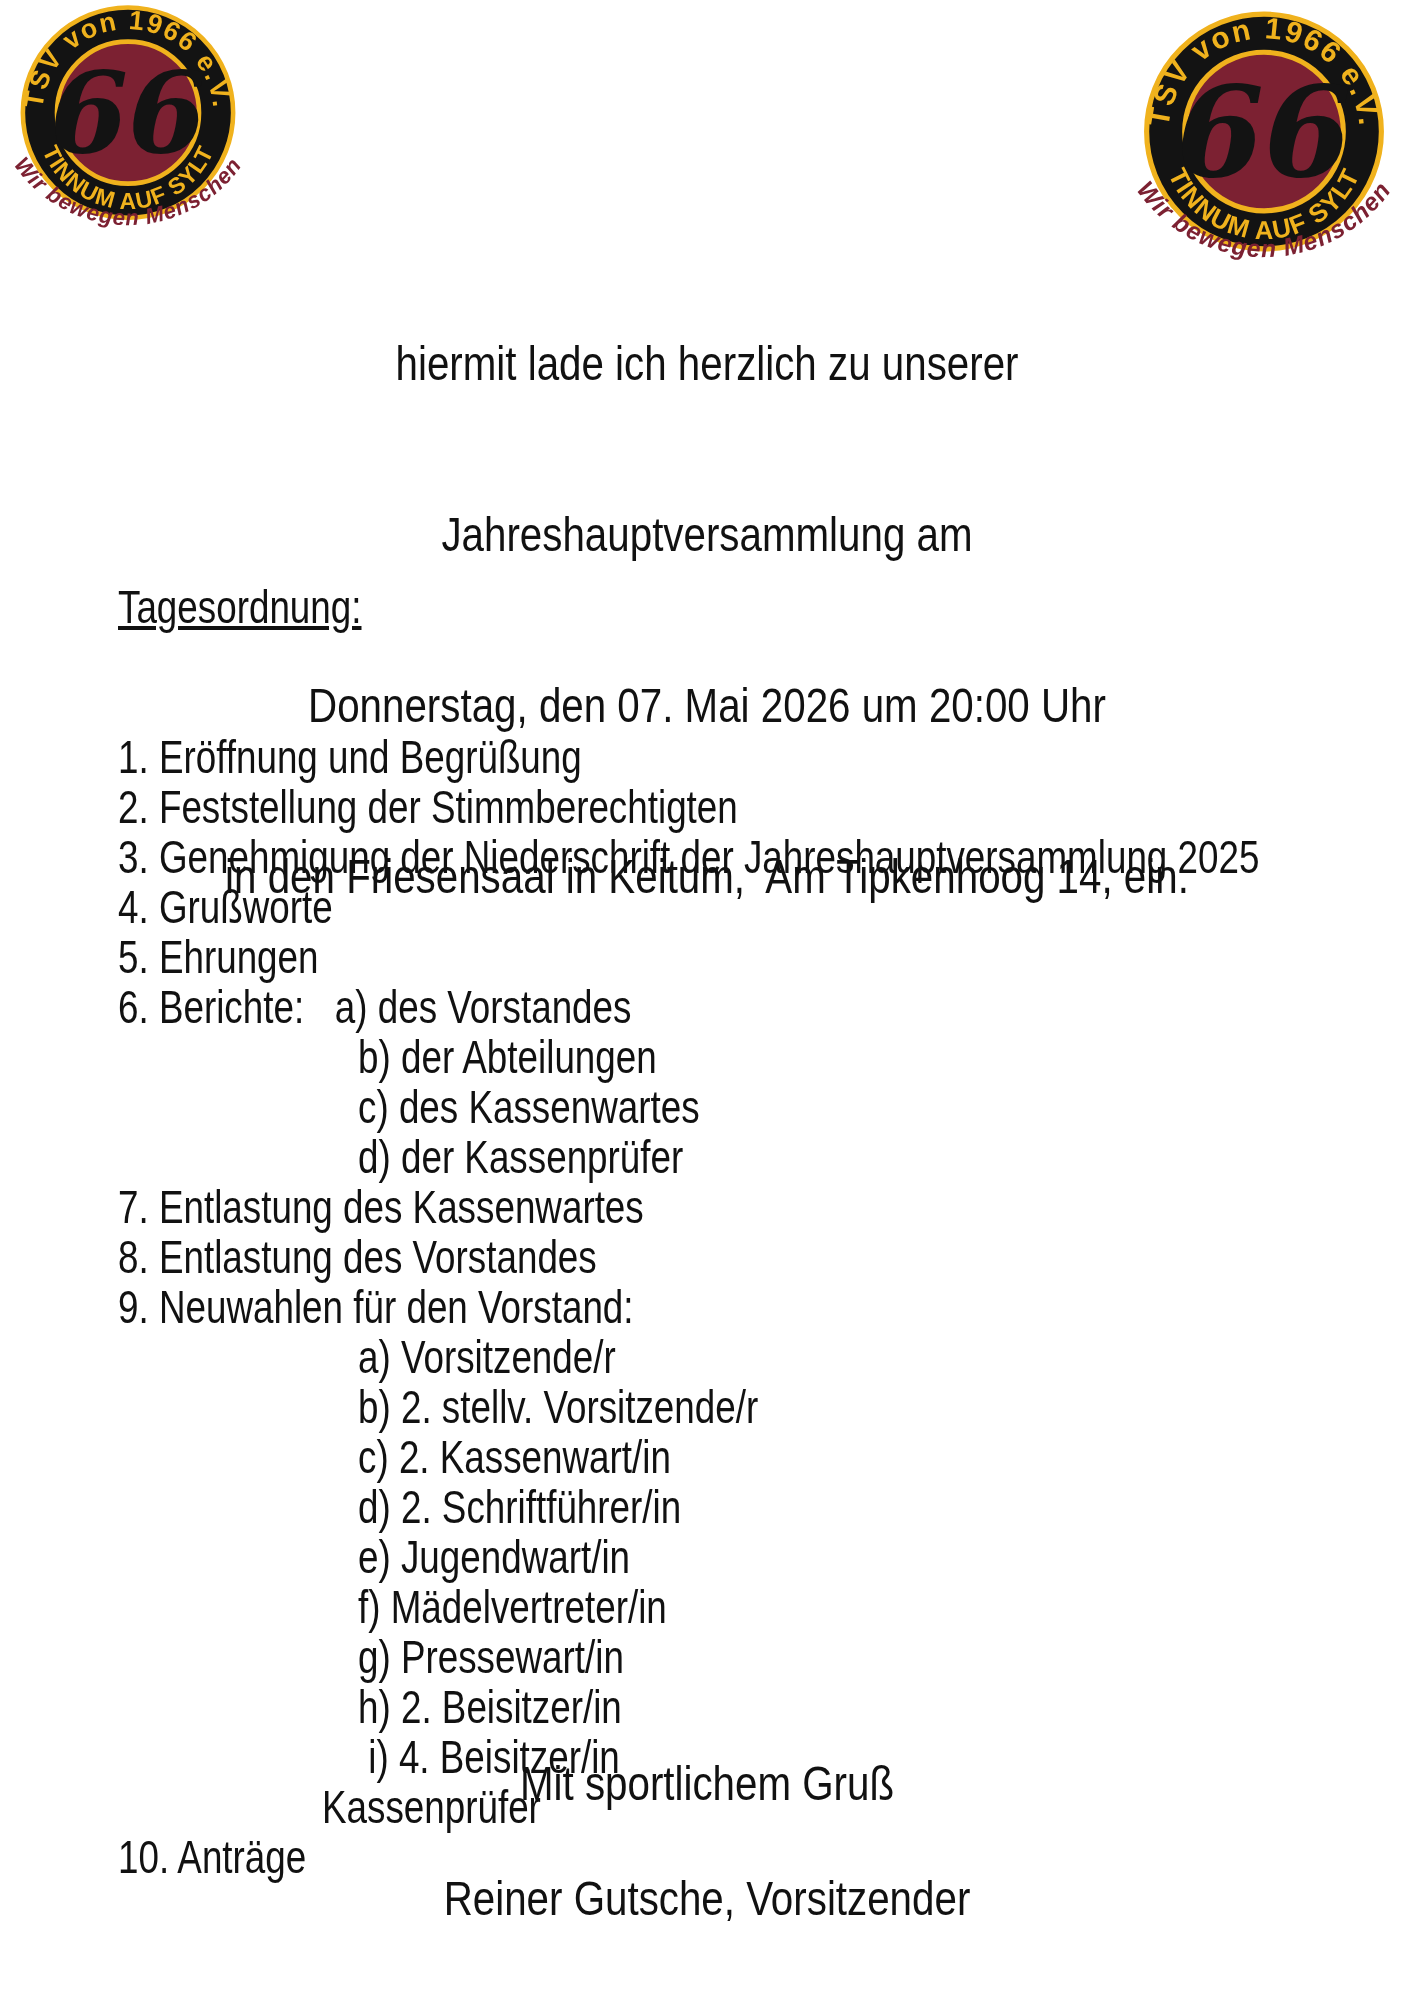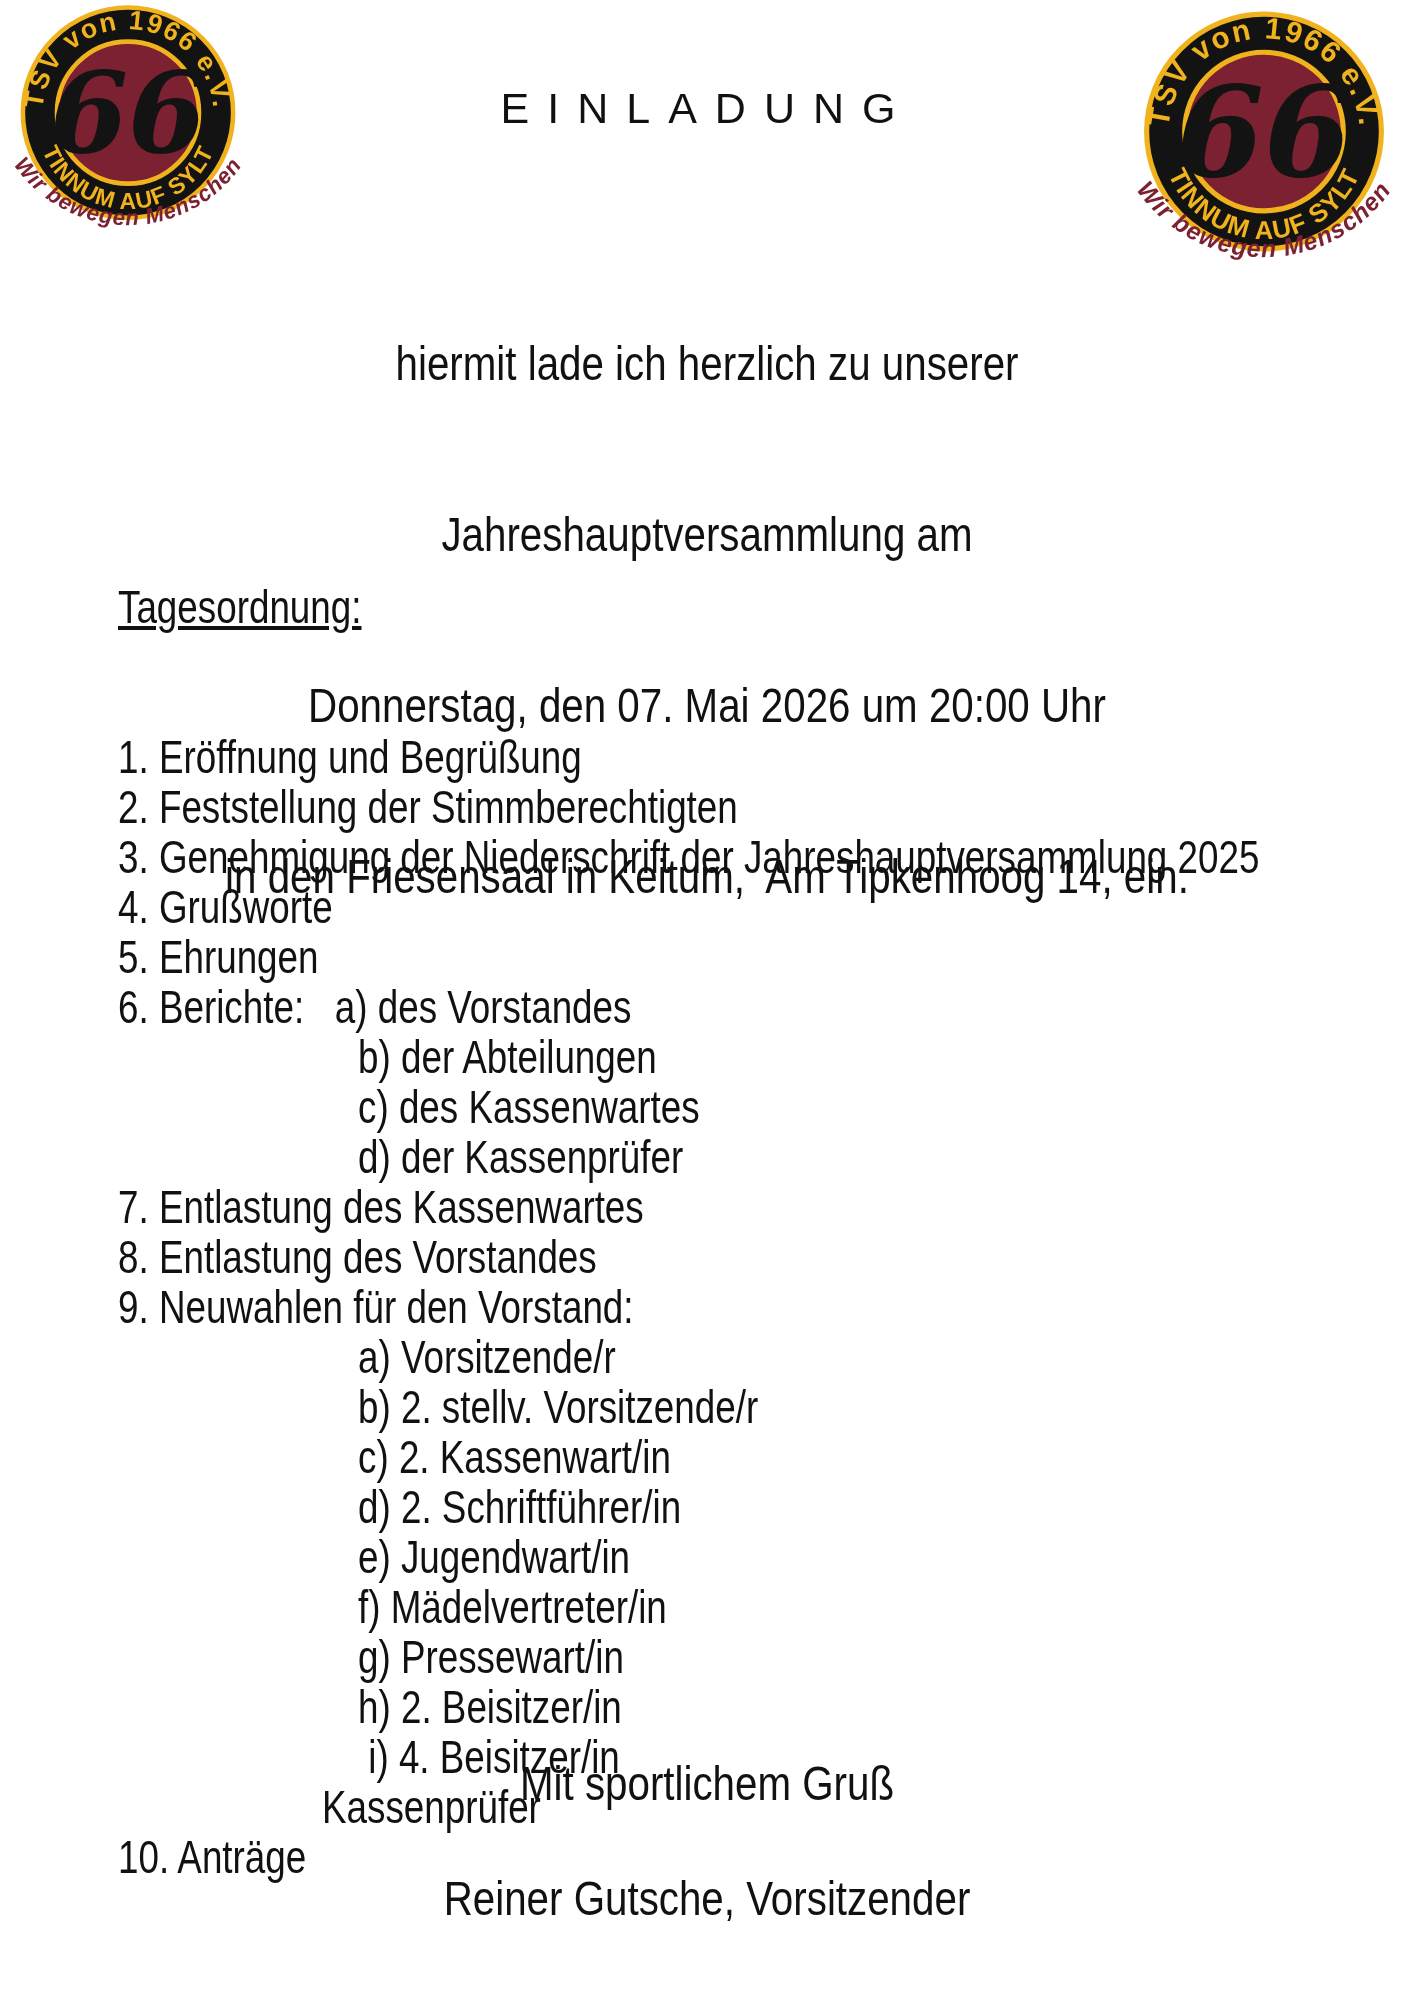--- a/index.html
+++ b/index.html
@@ -76,21 +76,20 @@
       <path id="b2-tag" d="M 10,182 A 150,150 0 0 0 250,182" fill="none"></path>
     </defs>
     <circle cx="130" cy="120" r="114" fill="#131313" stroke="#f0b21d" stroke-width="5"></circle>
     <circle cx="130" cy="120" r="77" fill="#7c2132" stroke="#f0b21d" stroke-width="5"></circle>
     <text class="arc-top"><textPath href="#b2-top" startOffset="50%" text-anchor="middle">TSV von 1966 e.V.</textPath></text>
     <text class="arc-bot"><textPath href="#b2-bot" startOffset="50%" text-anchor="middle">TINNUM AUF SYLT</textPath></text>
     <text class="center-66" x="130" y="163" text-anchor="middle">66</text>
     <text class="tagline"><textPath href="#b2-tag" startOffset="50%" text-anchor="middle">Wir bewegen Menschen</textPath></text>
   </svg>
 
-  <div class="title">EINLADUNG</div>
 
   <div class="intro">
     <div>hiermit lade ich herzlich zu unserer</div>
     <div>Jahreshauptversammlung am</div>
     <div>Donnerstag, den 07. Mai 2026 um 20:00 Uhr</div>
     <div>in den Friesensaal in Keitum,  Am Tipkenhoog 14, ein.</div>
   </div>
 
   <div class="agenda">
     <div class="heading ind-0">Tagesordnung:</div>

